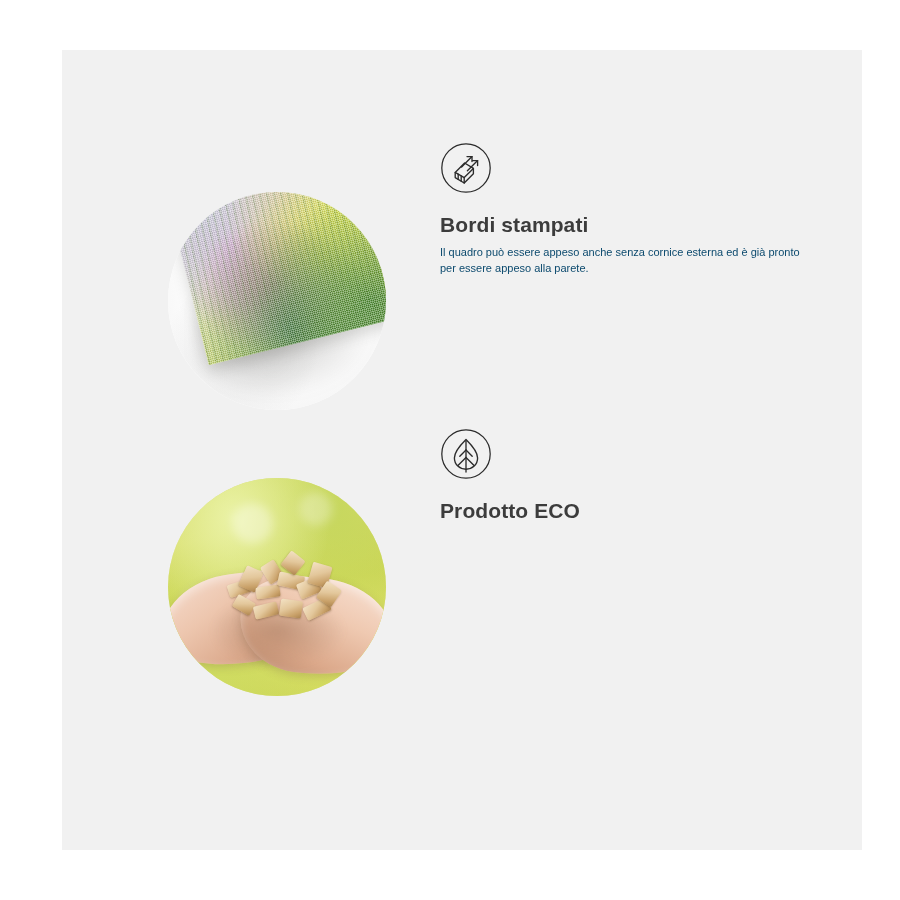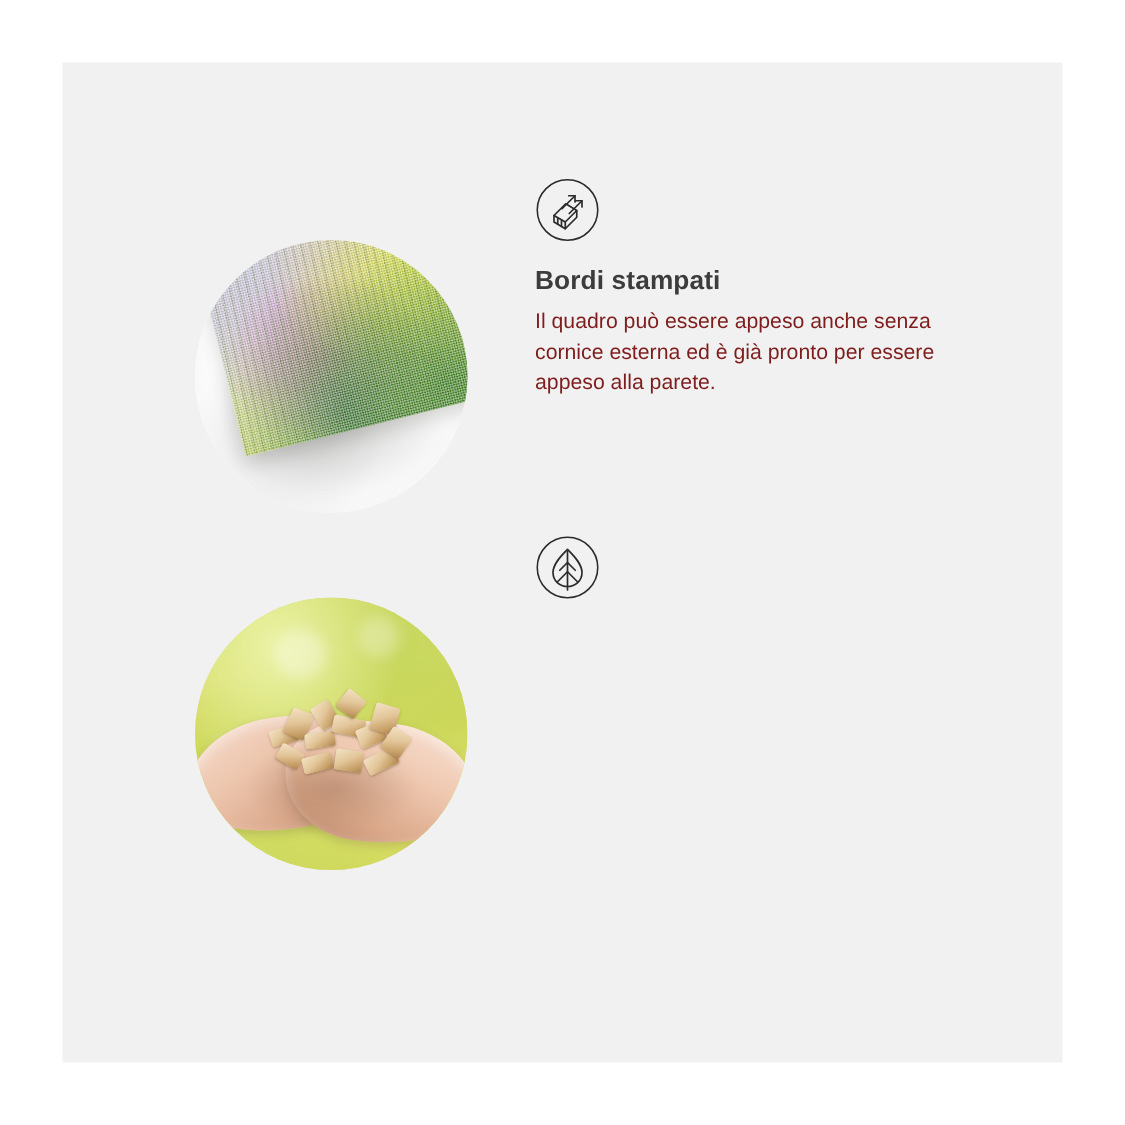--- a/index.html
+++ b/index.html
@@ -19,21 +19,21 @@
   .page {
     position: relative;
     width: 900px;
     height: 900px;
     background: #ffffff;
   }
 
   
   .panel {
     position: absolute;
-    left: 50px;
+    left: 62px;
     top: 50px;
     width: 800px;
     height: 800px;
     background: #f1f1f1;
   }
 
   .feature {
     position: absolute;
     left: 0;
     width: 800px;
@@ -215,23 +215,23 @@
   .feature-title {
     margin: 18px 0 8px;
     font-size: 21px;
     font-weight: 600;
     line-height: 1.2;
     color: #3c3c3c;
     letter-spacing: .1px;
   }
   .feature-desc {
     margin: 0;
-    font-size: 17px;
+    font-size: 11px;
     line-height: 1.45;
-    color: #7f1d1d;
+    color: #0c4a6e;
     max-width: 362px;
   }
 </style>
 </head>
 <body>
 
 <div class="page">
   <div class="panel">
 
     <section class="feature feature-1">
@@ -301,17 +301,18 @@
             <path d="M26 11.5 C33.8 19.2 37.6 24.4 37.6 30.0 C37.6 36.6 32.4 41.2 26 41.2 C19.6 41.2 14.4 36.6 14.4 30.0 C14.4 24.4 18.2 19.2 26 11.5 Z"></path>
 
             <path d="M26 13.2 L26 44.0"></path>
 
             <path d="M26 22.0 L19.8 28.2"></path>
             <path d="M26 22.0 L32.2 28.2"></path>
             <path d="M26 29.4 L18.2 37.2"></path>
             <path d="M26 29.4 L33.8 37.2"></path>
           </svg>
         </span>
+        <h2 class="feature-title">Prodotto ECO</h2>
       </div>
     </section>
 
   </div>
 </div>
 
 </body></html>

